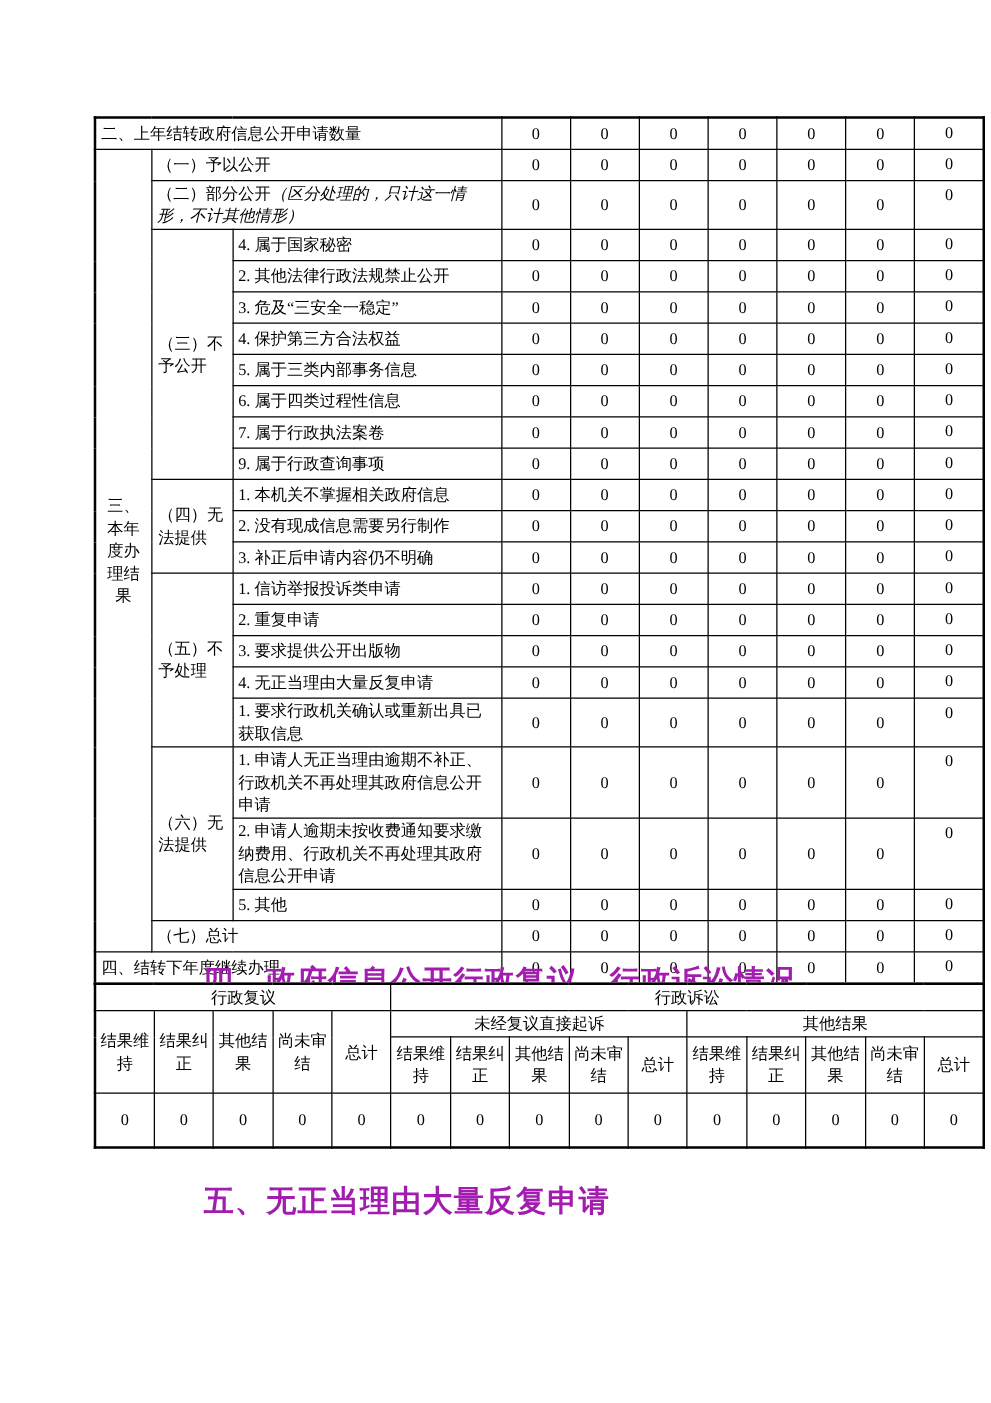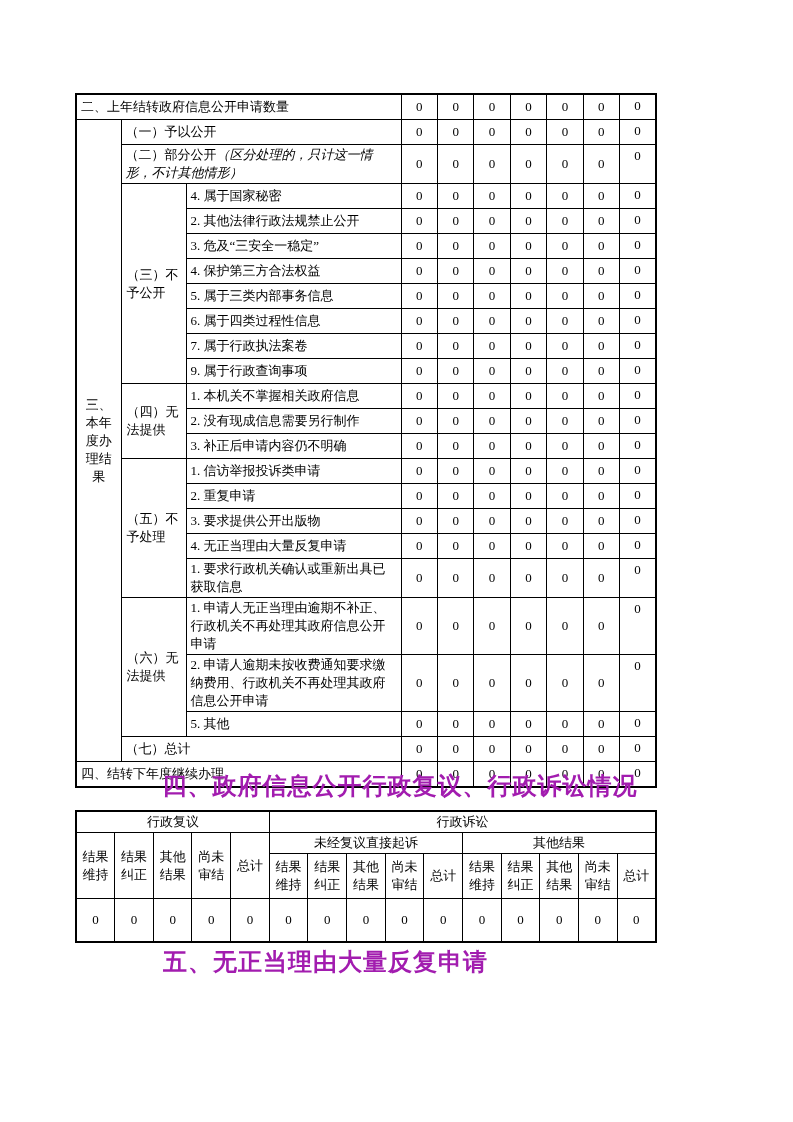--- a/index.html
+++ b/index.html
@@ -2,21 +2,21 @@
 <html><head>
 <meta charset="utf-8">
 <style>
   html,body{margin:0;padding:0;}
   body{
     width:793px;height:1122px;background:#ffffff;position:relative;overflow:hidden;
     font-family:"Liberation Serif","DejaVu Serif",serif;color:#000;
   }
   .abs{position:absolute;}
   table{border-collapse:collapse;table-layout:fixed;background:#fff;}
-  #t1, #t2{border:2px solid #000;width:582px;}
+  #t1, #t2{border:2px solid #000;width:713px;}
   #t1 td, #t2 td, #t2 th{
     border:1px solid #000;
     font-family:"Liberation Serif","DejaVu Serif",serif;
     font-size:13px;line-height:18px;
     word-break:break-all;overflow:hidden;
   }
   
   #t1 td{height:21px;padding:1px 4px;}
   #t1 td.lbl{text-align:left;vertical-align:middle;}
   #t1 td.grp{text-align:left;vertical-align:middle;padding-left:5px;}
@@ -299,21 +299,21 @@
           <td class="v">0</td>
           <td class="v">0</td>
           <td class="v">0</td>
         </tr>
     </tbody>
   </table>
 </div>
 
 <div class="abs h" style="left:75px;top:770px;width:650px;text-align:center;">四、政府信息公开行政复议、行政诉讼情况</div>
 
-<div class="abs" style="left:75px;top:810px;border-radius:28px;">
+<div class="abs" style="left:75px;top:786px;border-radius:28px;">
   <table id="t2">
     <colgroup>
       <col>
         <col>
         <col>
         <col>
         <col>
         <col>
         <col>
         <col>

